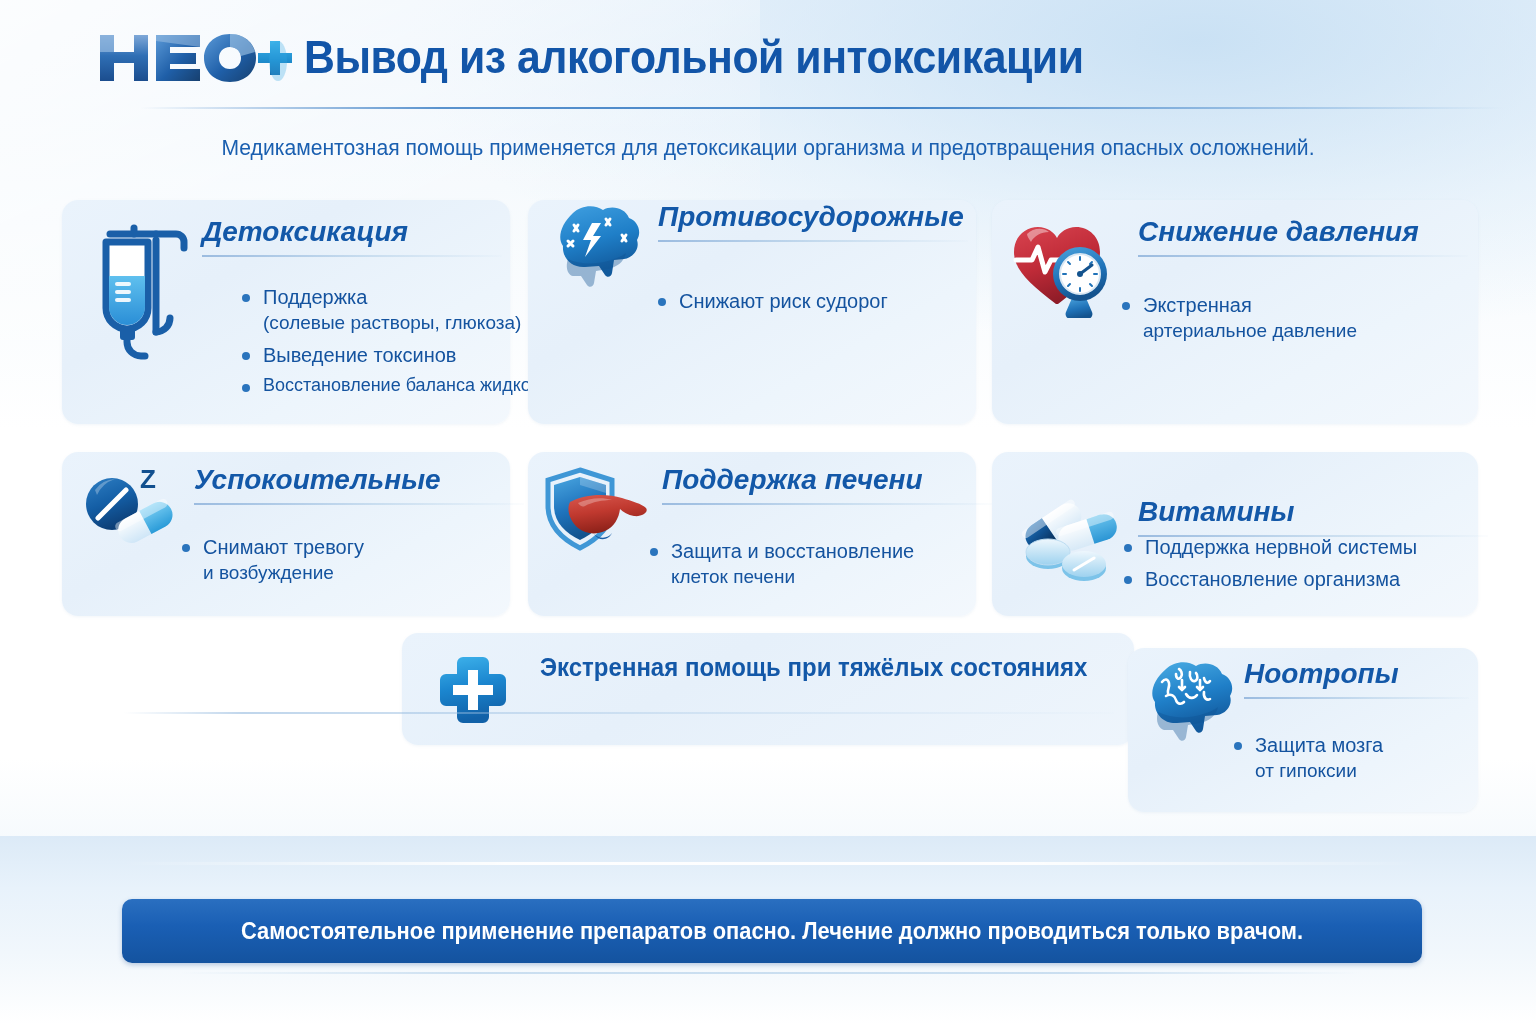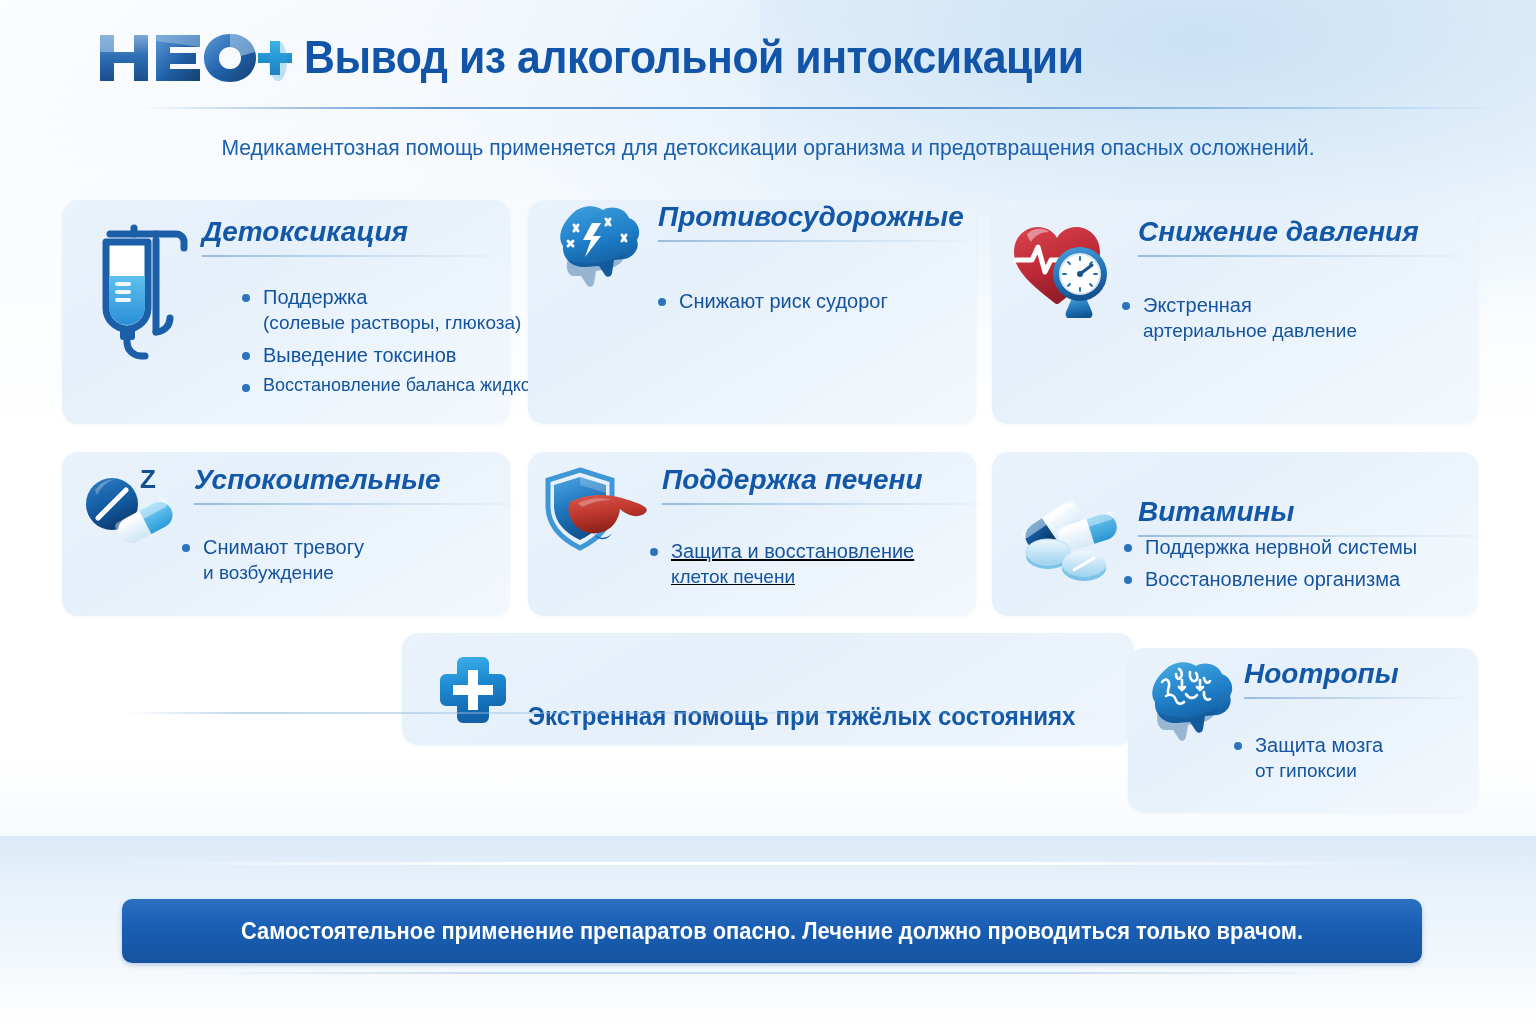--- a/index.html
+++ b/index.html
@@ -147,21 +147,22 @@
     left: 402px; top: 633px;
     width: 732px; height: 112px;
     border-radius: 16px;
     background: linear-gradient(150deg, #eaf3fc 0%, #e6f0fa 40%, #eef5fc 100%);
     box-shadow: 0 1px 3px rgba(120,160,200,0.10);
   }
   #emergency .e-inner {
     position: absolute;
     left: 34px; top: 20px;
     display: flex;
-    align-items: flex-end;
+    align-items: flex-start;
+    gap: 12px;
   }
   #emergency-label {
     font-size: 25px;
     font-weight: 700;
     color: #1358a8;
     white-space: nowrap;
     font-family: "Liberation Sans Narrow", "Liberation Sans", sans-serif;
     transform: scaleX(0.96);
     transform-origin: left center;
   }
@@ -453,21 +454,21 @@
                    c-1 9 -6 18 -15 22 c-9 4 -20 3 -27 -3 c-8 -7 -12 -18 -8 -26 Z" fill="url(#liverG)"></path>
           <path d="M34 37 c11 -5 24 -6 34 -3 c-9 0 -20 2 -27 6 c-4 2 -6 -2 -7 -3 Z" fill="#ffffff" opacity="0.28"></path>
           <path d="M50 68 c5 5 14 5 18 -1 c-3 7 -13 9 -18 1 Z" fill="#1a5fa8"></path>
         </svg>
       </span>
       <span style="display:inline-block; margin-left:10px; width:330px;">
         <span class="card-title">Поддержка печени</span>
         <span class="title-rule" style="display:block; width:330px;"></span>
       </span>
     </div>
-    <ul class="bullets" style="position:absolute; left:120px; top:86px; width:330px;text-decoration:underline;">
+    <ul class="bullets" style="position:absolute; left:120px; top:86px; width:330px;">
       <li>
         <span>Защита и восстановление</span>
         <span class="sub">клеток печени</span>
       </li>
     </ul>
   </div>
 
   <div class="card" style="left:992px; top:452px; width:486px; height:164px;">
     <div class="card-head" style="left:16px; top:14px; width:450px;margin-top:32px;">
       <span class="icon-wrap">

